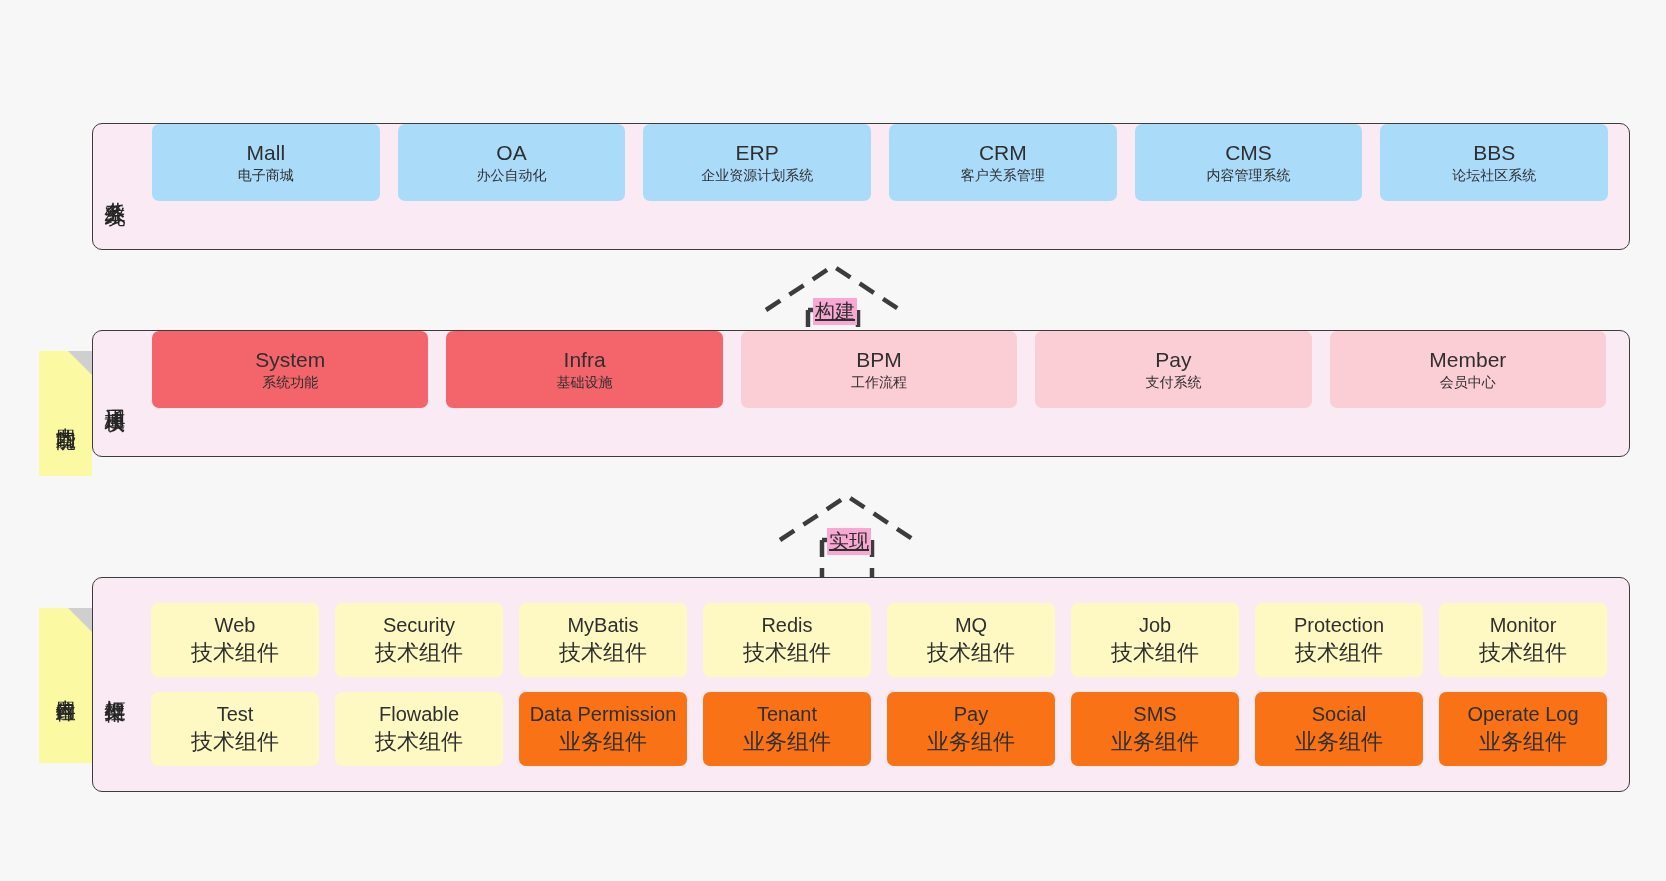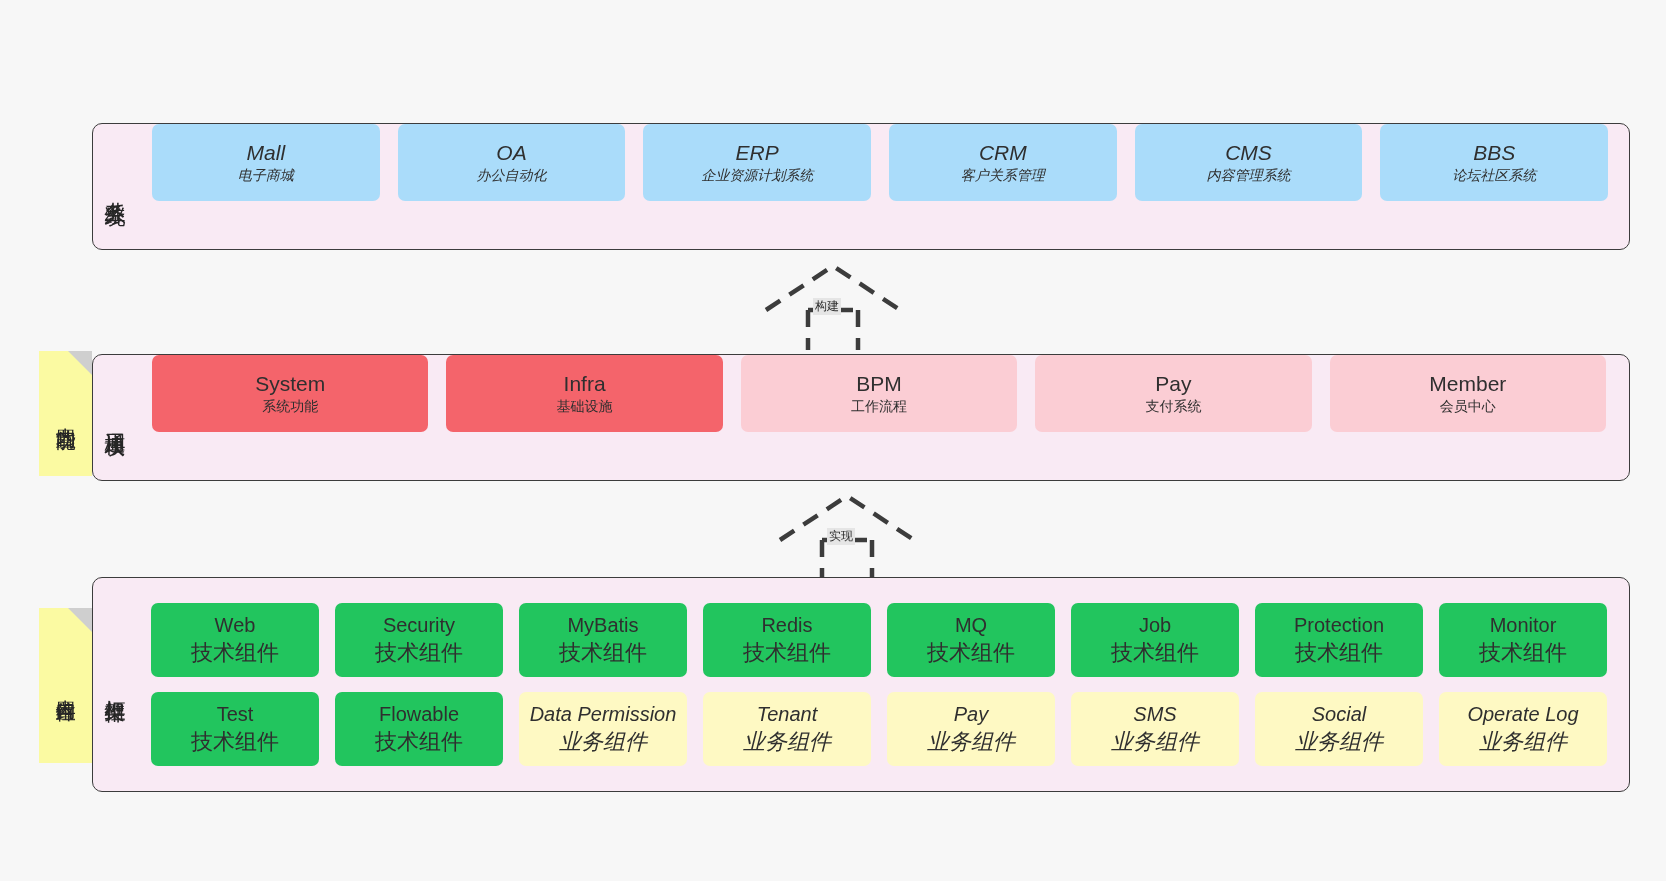--- a/index.html
+++ b/index.html
@@ -50,33 +50,33 @@
     flex-direction: column;
     align-items: center;
     justify-content: center;
     text-align: center;
     color: #2f2f2f;
     line-height: 1.28;
     padding: 4px 6px;
   }
   .node .t1 { font-size: 21px; }
   .node .t2 { font-size: 14px; }
-  .c-blue        { background: #aadcfa; font-style: italic; }
+  .c-blue        { background: #aadcfa; }
   .c-red         { background: #f4646b; }
   .c-pink        { background: #fbcdd4; }
-  .c-green       { background: #22c55e; }
-  .c-lightgreen  { background: #fef9c3; font-style: italic; }
+  .c-green       { background: #fef9c3; }
+  .c-lightgreen  { background: #f97316; }
 
   
   #layer-business { left: 92px; top: 123px; width: 1538px; height: 127px; }
   #layer-business .layer-body { padding-right: 12px; }
   #layer-business .node { height: 77px; margin: 0 9px; flex: 1 1 0; }
 
   
-  #layer-common { left: 92px; top: 354px; width: 1538px; height: 127px; }
+  #layer-common { left: 92px; top: 330px; width: 1538px; height: 127px; }
   #layer-common .node { height: 77px; margin: 0 9px; flex: 1 1 0; }
 
   
   #layer-framework { left: 92px; top: 577px; width: 1538px; height: 215px; }
   #layer-framework .layer-body { flex-direction: column; justify-content: center; gap: 15px; padding: 14px 14px 14px 6px; }
   #layer-framework .node { height: 74px; margin: 0 8px; flex: 1 1 0; }
   #layer-framework .node .t1 { font-size: 20px; }
   #layer-framework .node .t2 { font-size: 22px; }
 
   
@@ -104,25 +104,26 @@
     border-left: 24px solid transparent;
   }
   #sticky-common    { left: 39px; top: 351px; height: 125px; }
   #sticky-framework { left: 39px; top: 608px; height: 155px; }
 
   
   .arrow { position: absolute; }
   .arrow svg { display: block; overflow: visible; }
   .arrow-label {
     position: absolute;
-    font-size: 12px;
+    font-size: 20px;
     color: #2f2f2f;
-    background: #e5e5e5;
+    background: #f9a8d4;
     padding: 0 2px;
     white-space: nowrap;
+    text-decoration: underline;
   }
   #arrow-build { left: 758px; top: 262px; width: 150px; height: 88px; }
   #arrow-build .arrow-label { left: 55px; top: 36px; }
   #arrow-impl  { left: 772px; top: 492px; width: 150px; height: 88px; }
   #arrow-impl  .arrow-label { left: 55px; top: 36px; }
 </style>
 </head>
 <body>
 
 <div id="stage">

